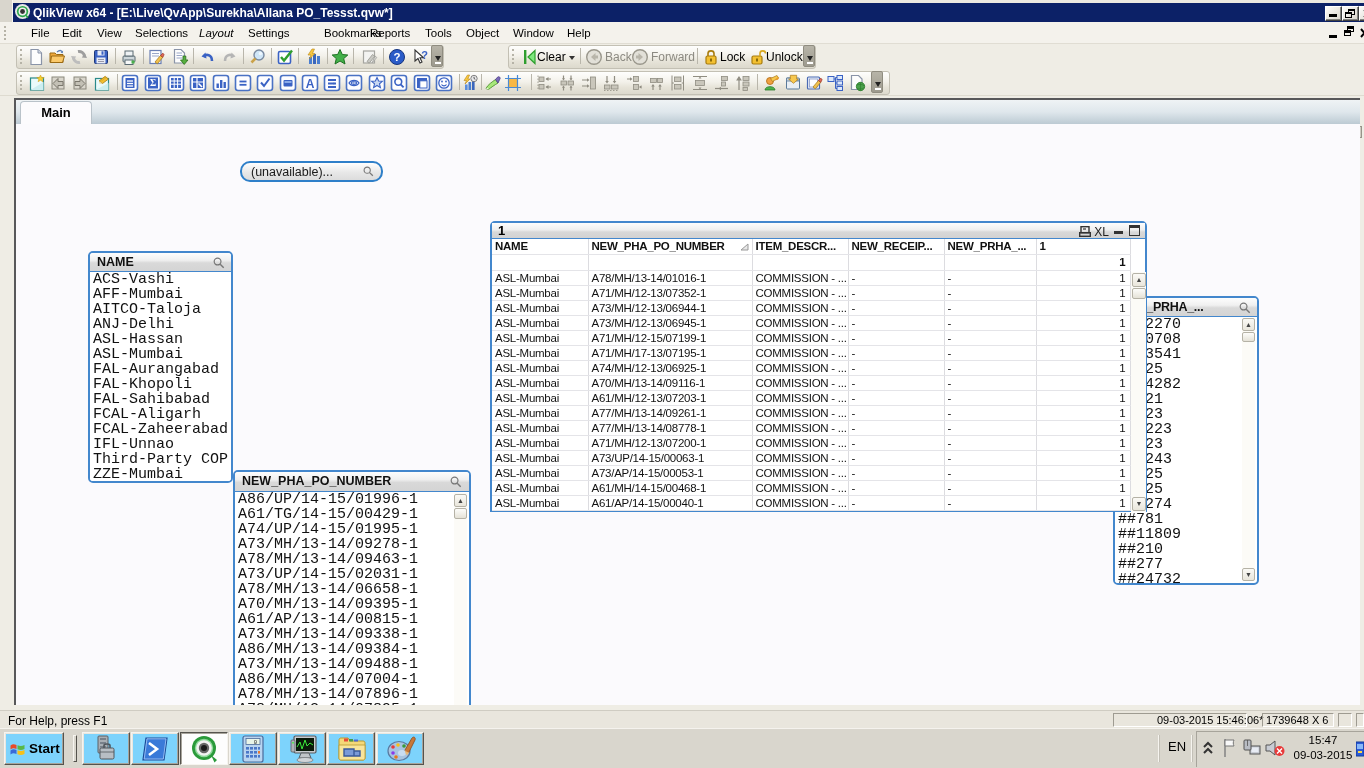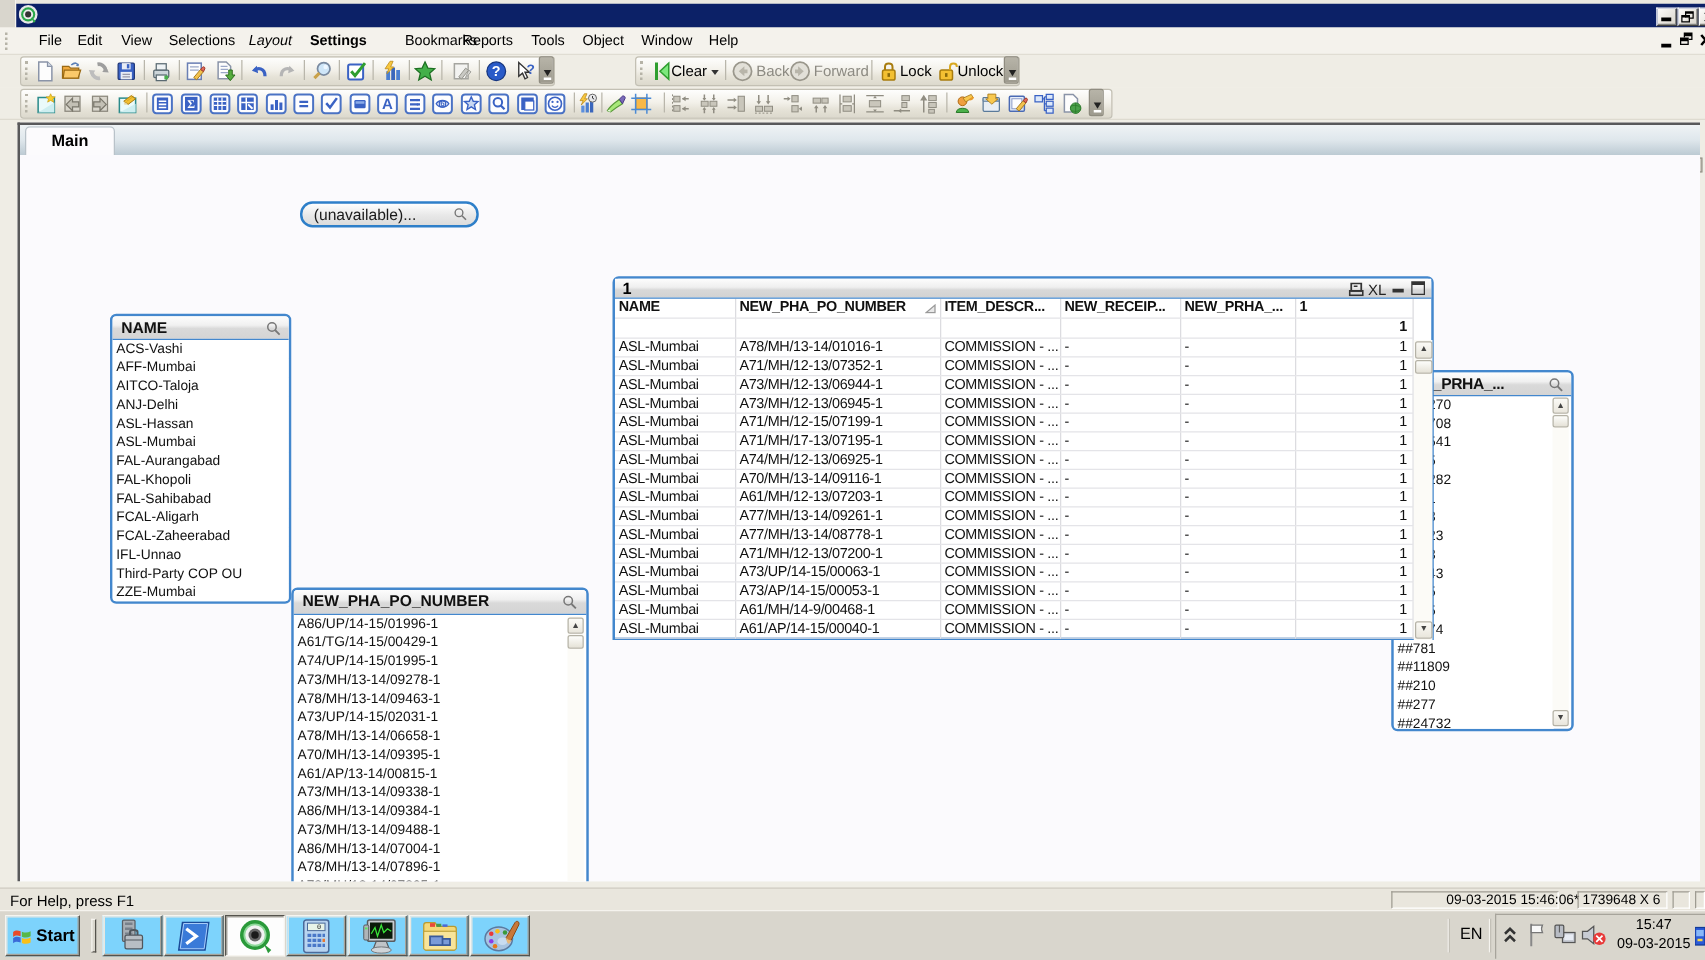--- a/index.html
+++ b/index.html
@@ -34,21 +34,21 @@
 
 #client { top:96px; left:0; width:1364px; height:614px; background:#efede5; }
 #clientin { position:absolute; top:2px; left:14px; width:1346px; height:607px; border-left:2px solid #58585a; border-top:2px solid #58585a; background:#fbfafd; }
 #tabstrip { position:absolute; top:0; left:0px; width:1344px; height:24px; background:linear-gradient(180deg,#eff3f5 0%,#dfe7ec 50%,#bccad3 100%); }
 #maintab { position:absolute; top:1px; left:4px; width:72px; height:23px; background:#fcfbfd; border:1px solid #b9c2c9; border-bottom:none; border-radius:4px 4px 0 0; font-weight:bold; font-size:13px; text-align:center; line-height:22px; }
 #sheet { position:absolute; top:24px; left:0; width:1344px; height:581px; background:#fbfafd; overflow:hidden; }
 
 
 .qobj { position:absolute; border:2px solid #4387cd; border-radius:5px; background:#fff; overflow:hidden; }
 .qcap { background:linear-gradient(180deg,#fdfdfd 0%,#f0f0f0 40%,#d9d9d9 55%,#d4d4d4 100%); border-bottom:1px solid #4387cd; font-weight:bold; font-size:12.5px; color:#111; position:relative; }
-.qitems { font-size:11px; color:#111; }
+.qitems { font-size:15px; color:#111;font-family:Liberation Mono, monospace; }
 .qrow { height:15px; line-height:15px; padding-left:3px; white-space:nowrap; background:#fff; }
 .mag { position:absolute; width:12px; height:12px; }
 
 .sb { position:absolute; background:#fcfbf7; }
 .sbbtn { position:absolute; background:linear-gradient(180deg,#fbfaf6,#e9e6dc); border:1px solid #b5b2a6; border-radius:2px; text-align:center; color:#555; }
 .sbthumb { position:absolute; background:linear-gradient(180deg,#fdfdfb,#e5e2d7); border:1px solid #b5b2a6; border-radius:2px; }
 
 
 #tbl { position:absolute; left:490px; top:124px; width:657px; height:291px; border:2px solid #4387cd; border-radius:5px 5px 0 0; background:#fff; }
 #tblcap { border-bottom:1px solid #4387cd; height:16px; background:linear-gradient(180deg,#fdfdfd 0%,#efefef 45%,#d8d8d8 60%,#d2d2d2 100%); font-weight:bold; font-size:13px; padding-left:6px; line-height:16px; position:relative; }
@@ -70,40 +70,41 @@
 <div class="abs" id="topedge"></div>
 <div class="abs" id="cornerL"></div>
 <div class="abs" id="titlebar">
   <svg class="abs" style="left:2px;top:1px" width="16" height="16" viewBox="0 0 17 17">
     <circle cx="8" cy="8" r="8" fill="#e8e8e8"></circle>
     <circle cx="8" cy="8" r="6" fill="#2ba84a"></circle>
     <circle cx="8" cy="8" r="4.2" fill="#eeeeee"></circle>
     <circle cx="8" cy="8" r="2.6" fill="#333"></circle>
     <path d="M10.5 10.5 L14.5 13.5 L12.8 15.4 Z" fill="#2ba84a"></path>
   </svg>
+  <div class="abs" id="titletxt">QlikView x64 - [E:\Live\QvApp\Surekha\Allana PO_Tessst.qvw*]</div>
   <div class="abs winbtn" style="left:1312px;">
       <div style="position:absolute;left:3px;bottom:3px;width:8px;height:3px;background:#000;"></div>
     </div>
   <div class="abs winbtn" style="left:1329px;">
       <div style="position:absolute;left:5px;top:2px;width:7px;height:6px;border:1px solid #000;border-top-width:2px;"></div>
       <div style="position:absolute;left:2px;top:5px;width:7px;height:6px;border:1px solid #000;border-top-width:2px;background:linear-gradient(135deg,#fdfcfa,#d8d4cb);"></div>
     </div>
   <div class="abs winbtn" style="left:1346px;"><svg width="15" height="13" viewBox="0 0 15 13">
         <path d="M4 3 L10 10 M10 3 L4 10" stroke="#000" stroke-width="1.6"></path>
       </svg></div>
 </div>
 
 <div class="abs" id="menubar">
   <div class="abs grip" style="left:4px;top:4px;height:14px;"></div>
   <div class="mi" style="left:31px;">File</div>
   <div class="mi" style="left:62px;">Edit</div>
   <div class="mi" style="left:97px;">View</div>
   <div class="mi" style="left:135px;">Selections</div>
   <div class="mi" style="left:199px;font-style:italic;">Layout</div>
-  <div class="mi" style="left:248px;font-weight:bold;">Settings</div>
+  <div class="mi" style="left:248px;">Settings</div>
   <div class="mi" style="left:304px;padding-left:20px;">Bookmarks</div>
   <div class="mi" style="left:370px;">Reports</div>
   <div class="mi" style="left:425px;">Tools</div>
   <div class="mi" style="left:466px;">Object</div>
   <div class="mi" style="left:513px;">Window</div>
   <div class="mi" style="left:567px;">Help</div>
   <div class="abs" style="left:1329px;top:13px;width:8px;height:3px;background:#000;"></div>
   <div class="abs" style="left:1347px;top:4px;width:7px;height:6px;border:1.5px solid #000;border-top-width:3px;"></div>
   <div class="abs" style="left:1344px;top:8px;width:7px;height:6px;border:1.5px solid #000;border-top-width:3px;background:#f4f2ec;"></div>
   <div class="abs" style="left:1359px;top:3px;"><svg width="12" height="13" viewBox="0 0 12 13">
@@ -697,21 +698,21 @@
           <tr>
                 <td class="c">ASL-Mumbai</td>
                 <td class="c">A73/AP/14-15/00053-1</td>
                 <td class="c">COMMISSION - ...</td>
                 <td class="c">-</td>
                 <td class="c">-</td>
                 <td class="c" style="text-align:right;padding-right:4px;">1</td>
               </tr>
           <tr>
                 <td class="c">ASL-Mumbai</td>
-                <td class="c">A61/MH/14-9/00468-1</td>
+                <td class="c">A61/MH/14-15/00468-1</td>
                 <td class="c">COMMISSION - ...</td>
                 <td class="c">-</td>
                 <td class="c">-</td>
                 <td class="c" style="text-align:right;padding-right:4px;">1</td>
               </tr>
           <tr>
                 <td class="c">ASL-Mumbai</td>
                 <td class="c">A61/AP/14-15/00040-1</td>
                 <td class="c">COMMISSION - ...</td>
                 <td class="c">-</td>

